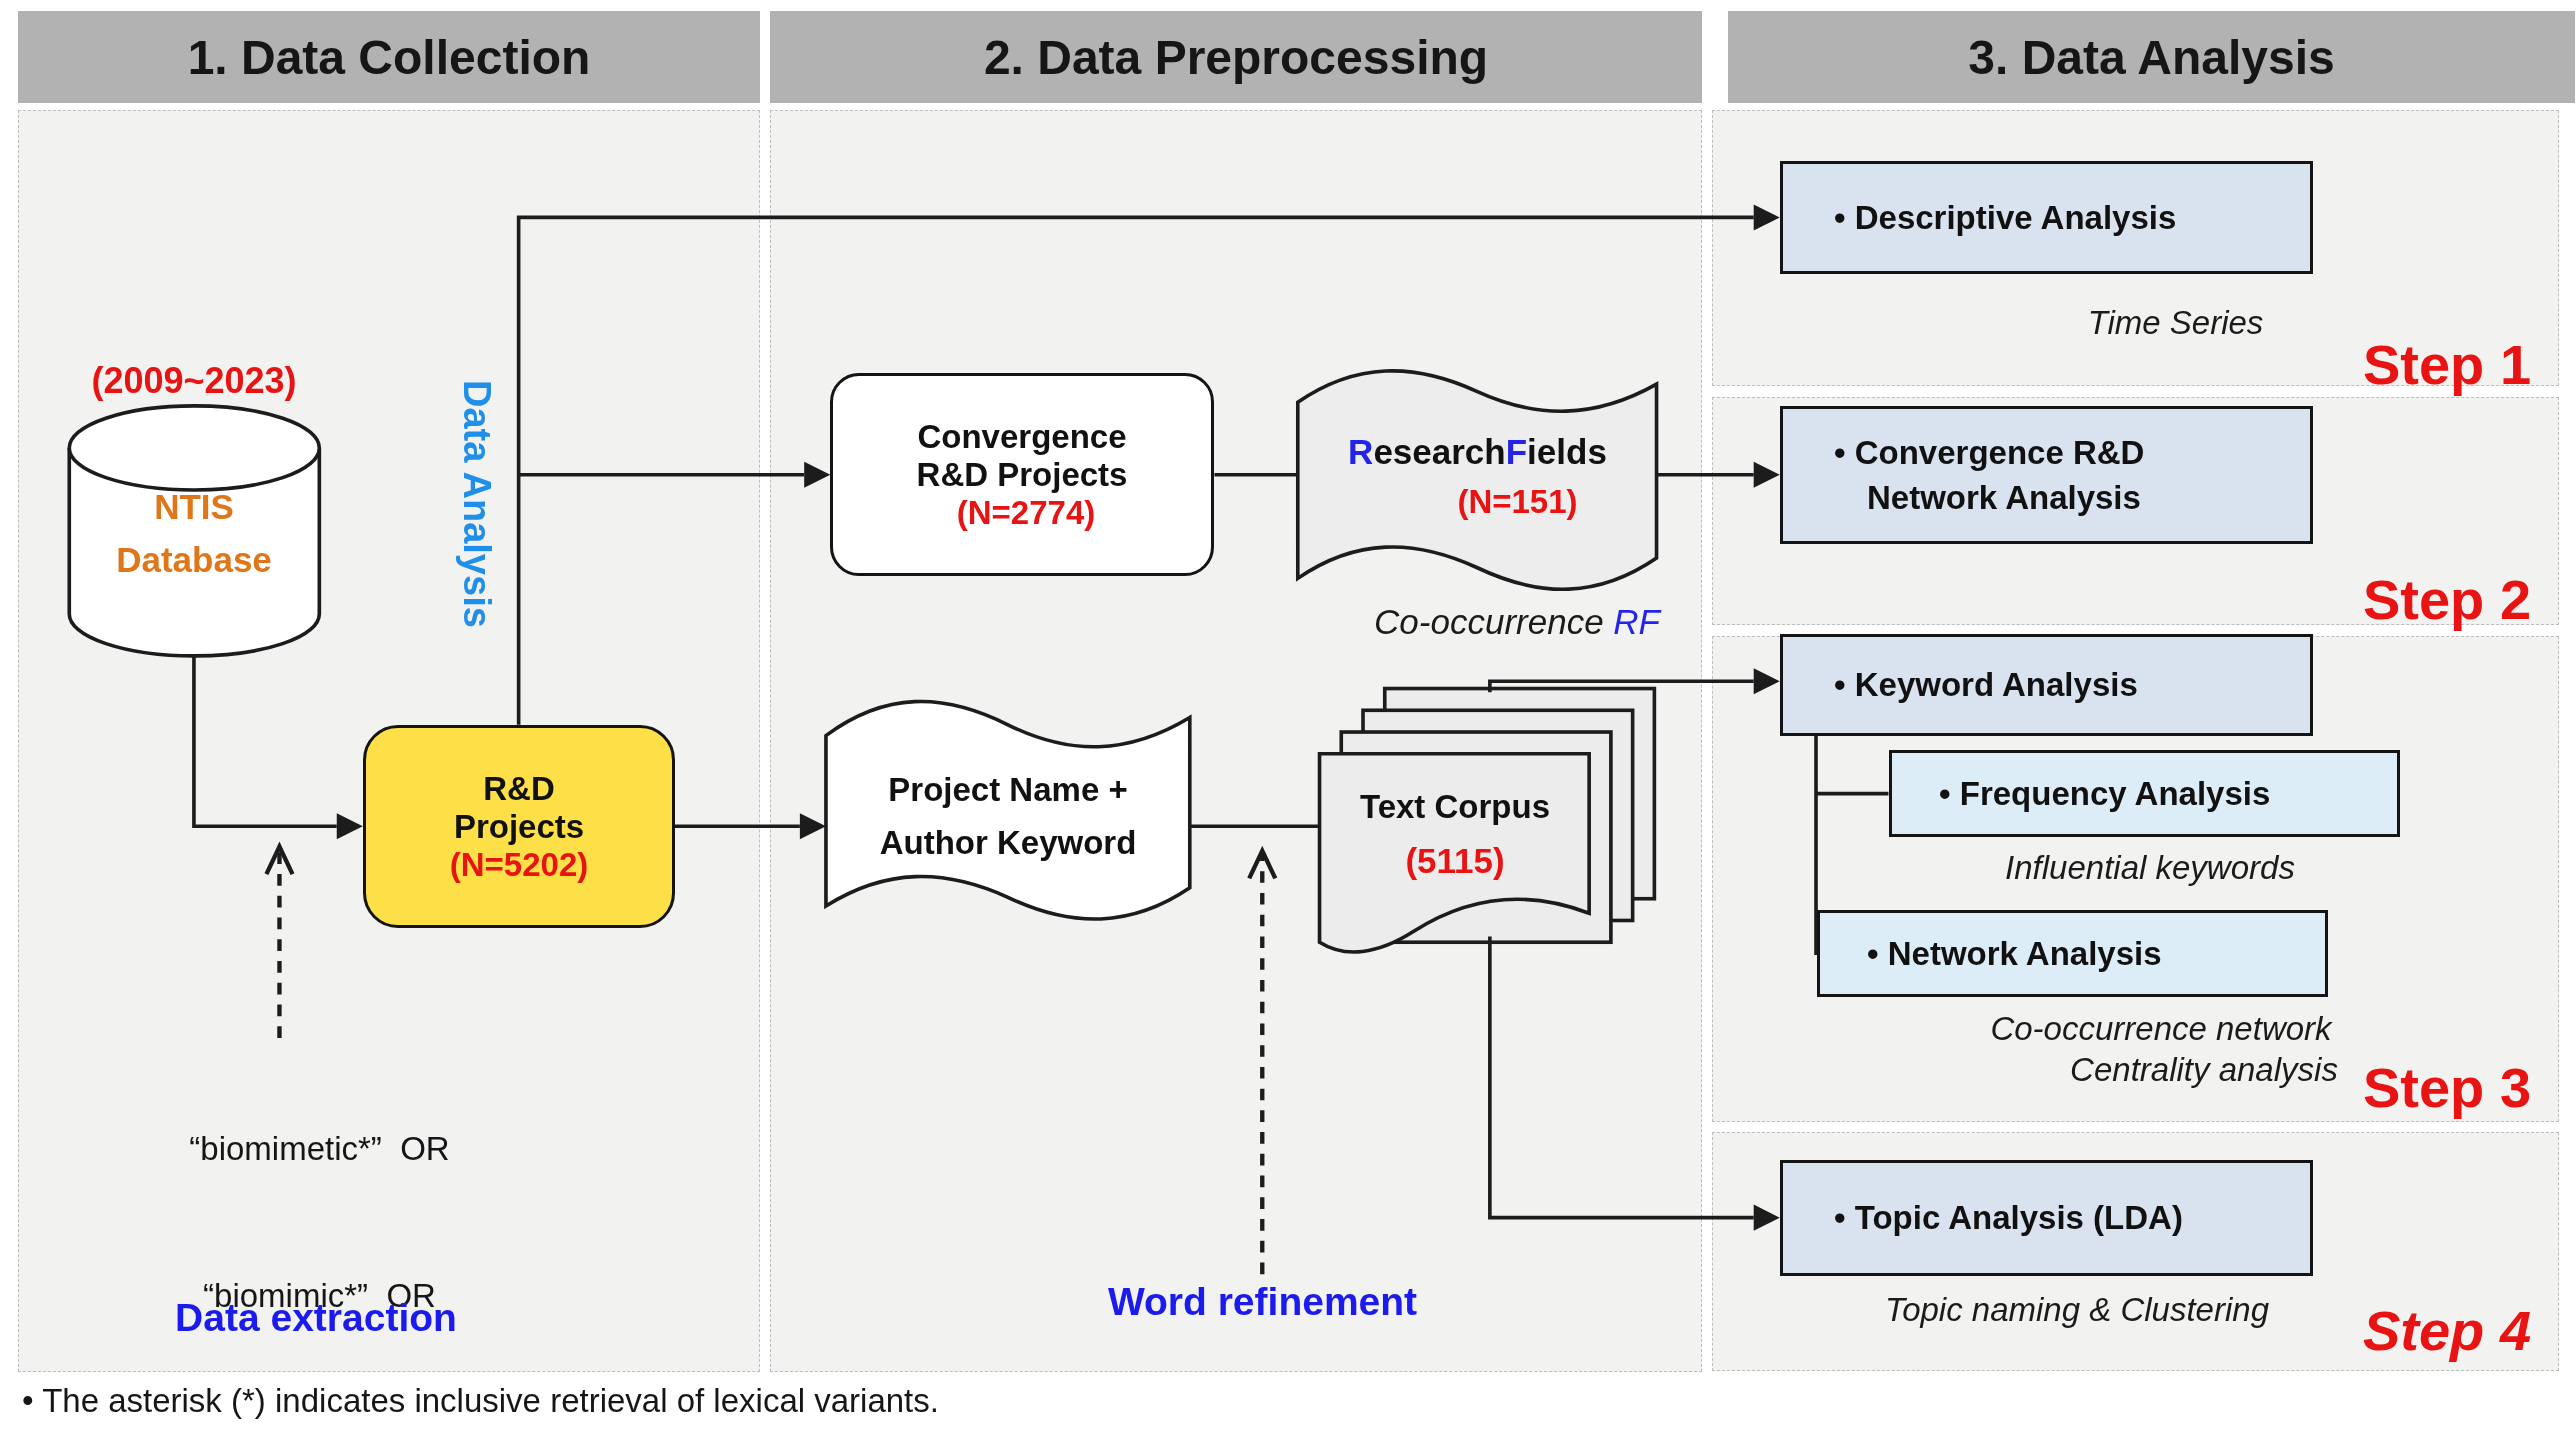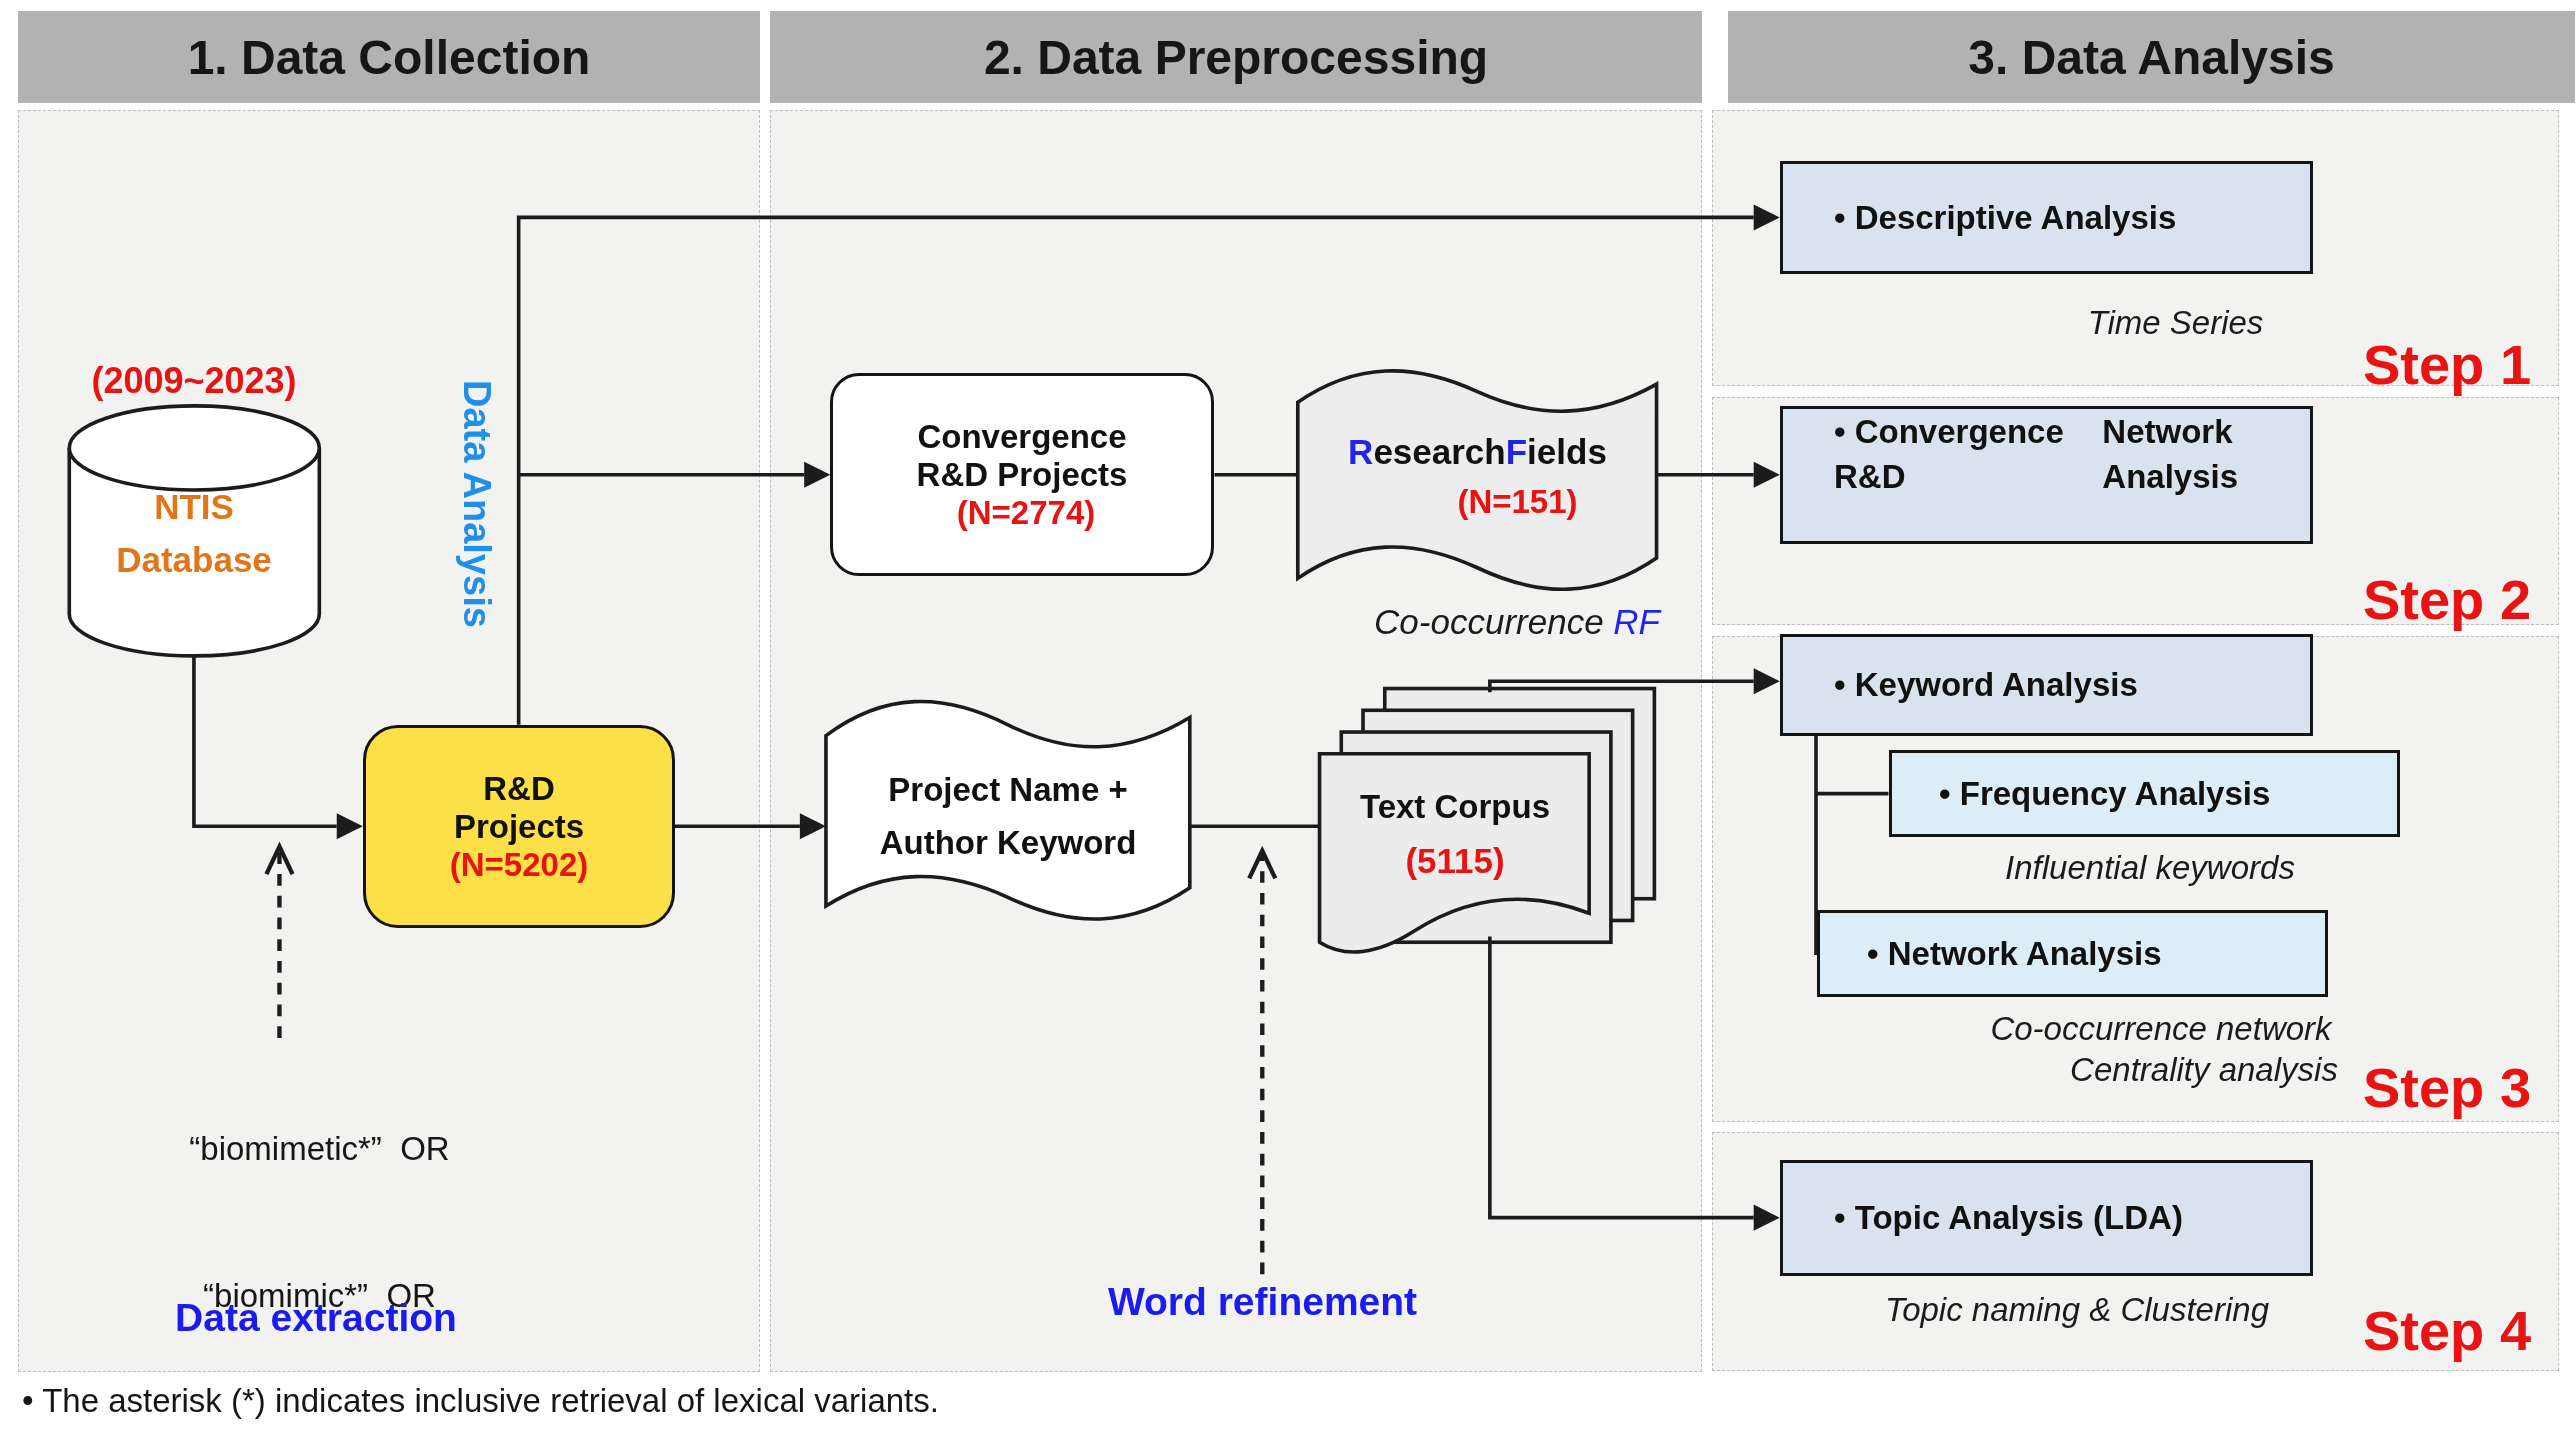--- a/index.html
+++ b/index.html
@@ -150,34 +150,34 @@
   <div class="abs boxtxt center" style="left:1320px;top:787px;width:270px;height:40px;font-size:33px;">Text Corpus</div>
   <div class="abs red center" style="left:1320px;top:841px;width:270px;height:40px;font-size:35px;font-weight:bold;">(5115)</div>
 
   <div class="abs blue-lbl center" style="left:1045px;top:1280px;width:435px;height:44px;font-size:39px;">Word refinement</div>
 
   <div class="abs stepbox" style="left:1780px;top:161px;width:533px;height:113px;padding-left:51px;">• Descriptive Analysis</div>
   <div class="abs italic center" style="left:1958px;top:303px;width:435px;height:40px;font-size:33px;">Time Series</div>
   <div class="abs steptag" style="left:2360px;top:332px;width:174px;height:45px;">Step 1</div>
 
   <div class="abs stepbox" style="left:1780px;top:406px;width:533px;height:138px;padding-left:51px;
-       flex-direction:row;align-items:flex-start;justify-content:center;line-height:45px;">
+       flex-direction:column;align-items:flex-start;justify-content:center;line-height:45px;">
     <div>• Convergence R&amp;D</div>
     <div style="margin-left:33px;">Network Analysis</div>
   </div>
   <div class="abs steptag" style="left:2360px;top:567px;width:174px;height:45px;">Step 2</div>
 
   <div class="abs stepbox" style="left:1780px;top:634px;width:533px;height:102px;padding-left:51px;">• Keyword Analysis</div>
   <div class="abs subbox" style="left:1889px;top:750px;width:511px;height:87px;padding-left:47px;">• Frequency Analysis</div>
   <div class="abs italic center" style="left:1896px;top:848px;width:508px;height:40px;font-size:33px;">Influential keywords</div>
   <div class="abs subbox" style="left:1817px;top:910px;width:511px;height:87px;padding-left:47px;">• Network Analysis</div>
   <div class="abs italic center" style="left:1871px;top:1009px;width:580px;height:40px;font-size:33px;">Co-occurrence network</div>
   <div class="abs italic center" style="left:1914px;top:1050px;width:580px;height:40px;font-size:33px;">Centrality analysis</div>
   <div class="abs steptag" style="left:2360px;top:1055px;width:174px;height:45px;">Step 3</div>
 
   <div class="abs stepbox" style="left:1780px;top:1160px;width:533px;height:116px;padding-left:51px;">• Topic Analysis (LDA)</div>
   <div class="abs italic center" style="left:1787px;top:1289px;width:580px;height:42px;font-size:33px;">Topic naming &amp; Clustering</div>
-  <div class="abs steptag" style="left:2360px;top:1298px;width:174px;height:45px;">Step 4</div>
+  <div class="abs steptag" style="left:2360px;top:1298px;width:174px;height:45px;font-style:italic;">Step 4</div>
 
   <div class="abs" style="left:22px;top:1382px;width:1740px;height:44px;font-size:33px;color:#161616;">• The asterisk (*) indicates inclusive retrieval of lexical variants.</div>
 
 </div>
 
 
 </body></html>

